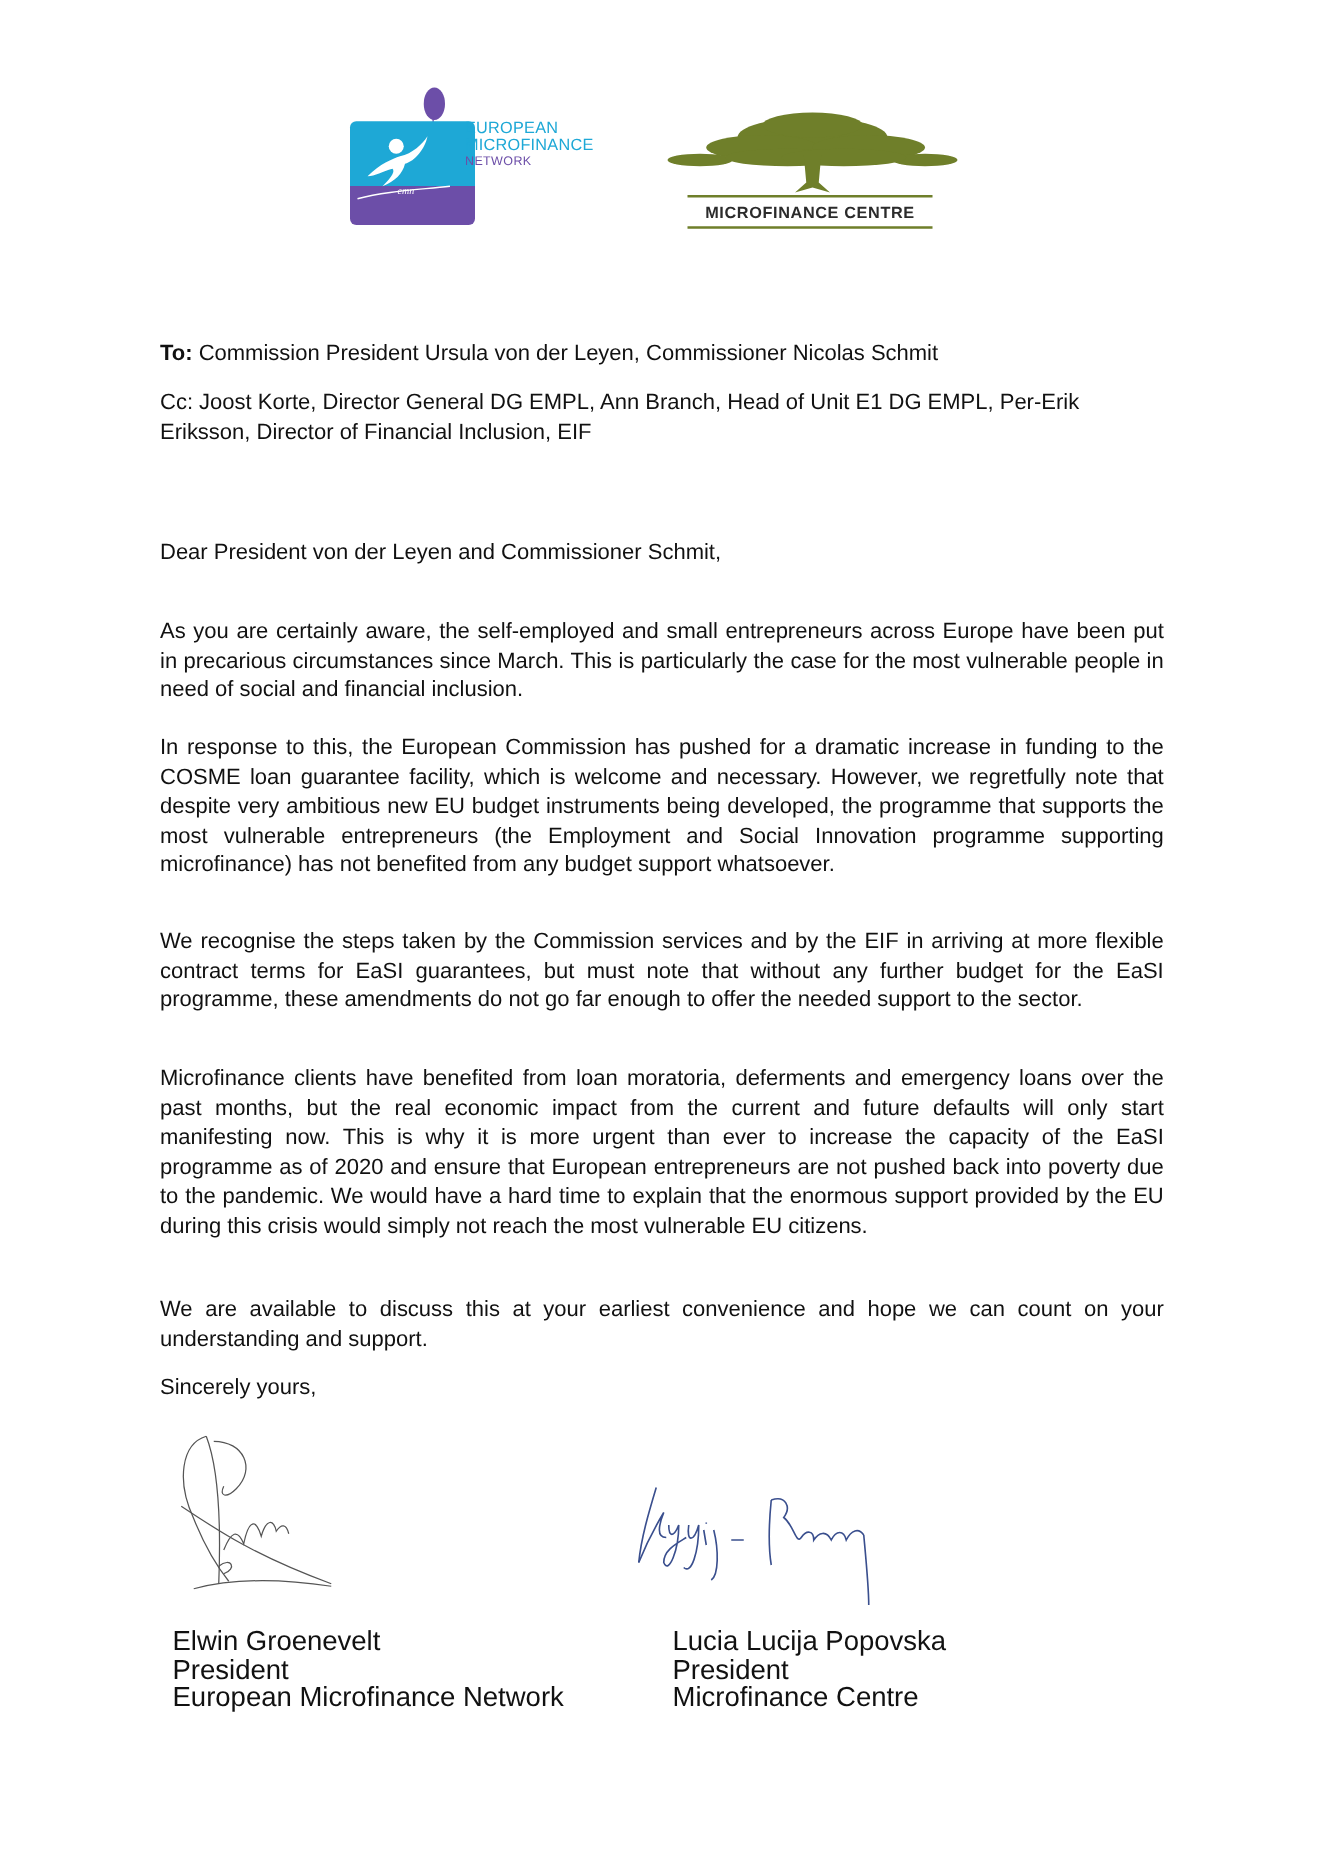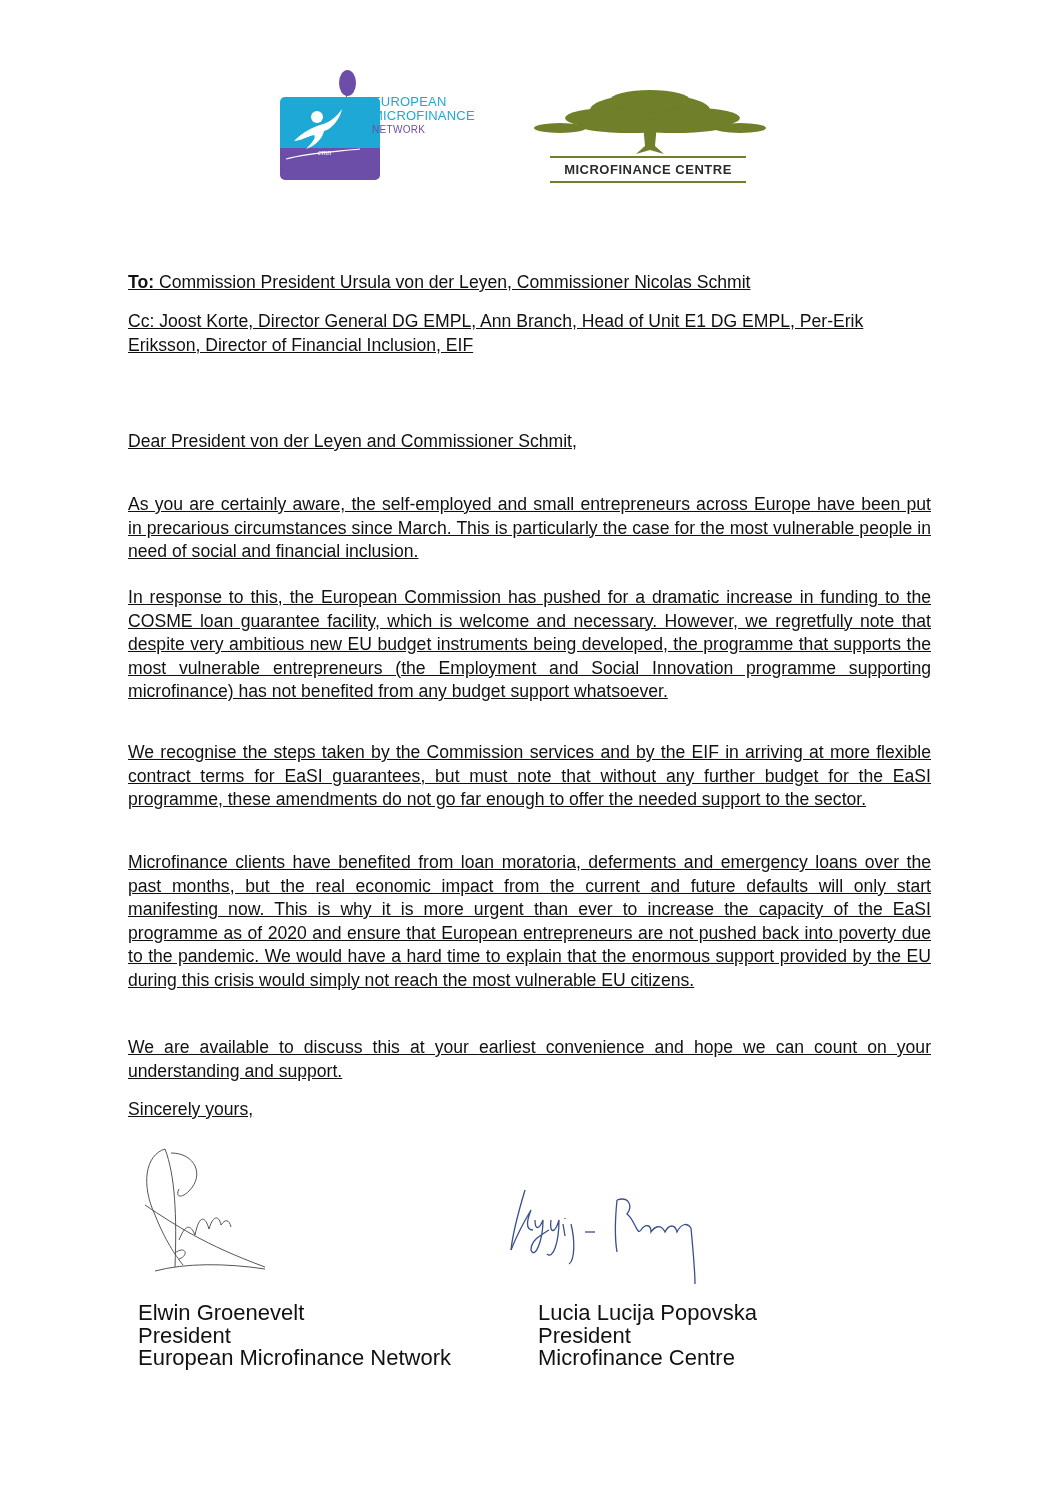--- a/index.html
+++ b/index.html
@@ -17,21 +17,21 @@
   .emn-text .l1, .emn-text .l2 { color: #1ea8d6; font-size: 13px; font-weight: 500; letter-spacing: 0.2px; }
   .emn-text .l3 { color: #6c4ea8; font-size: 10px; letter-spacing: 0.3px; }
 
   .logo-mfc { position: absolute; left: 530px; top: 88px; width: 240px; height: 100px; }
   .mfc-line { position: absolute; left: 20px; width: 196px; height: 2px; background: #6f7f2a; }
   .mfc-name { position: absolute; left: 20px; top: 74px; width: 196px; text-align: center;
               font-size: 13px; font-weight: bold; color: #2b2b2b; letter-spacing: 0.5px; }
 
   
   .text { position: absolute; left: 128px; width: 803px; font-size: 17.6px; line-height: 23.5px; }
-  .text p { margin: 0; text-decoration: underline; }
+  .text p { margin: 0; }
   .justify { text-align: justify; }
   b { font-weight: bold; }
 
   .sig { position: absolute; font-size: 22px; line-height: 22.5px; }
 </style>
 </head>
 <body>
 
 <div class="page">
 

